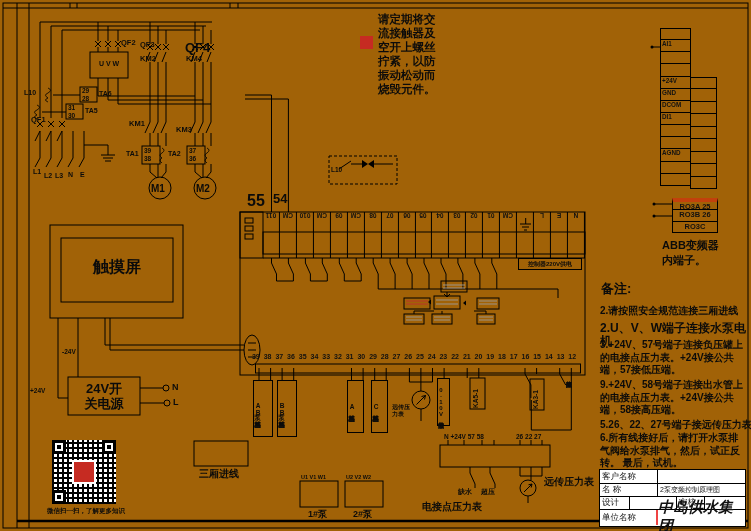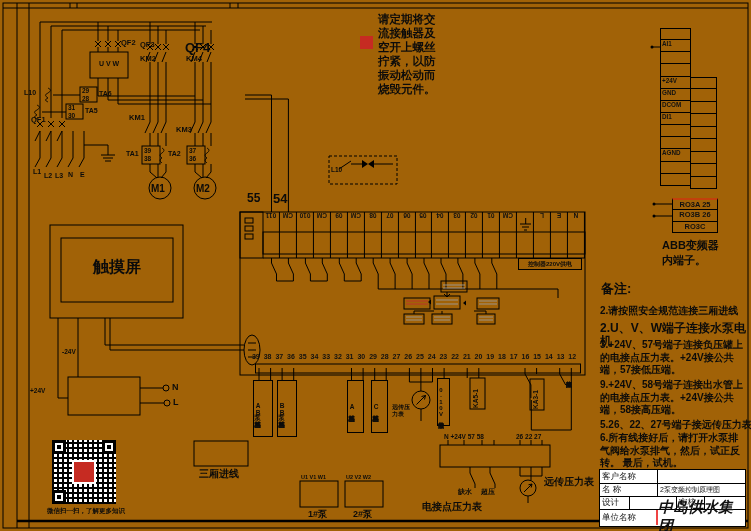--- a/index.html
+++ b/index.html
@@ -23,21 +23,21 @@
   .num-row{position:absolute;left:250px;top:353px;width:328px;display:flex;z-index:2}
   .num-row span{flex:1;text-align:center;font:bold 7px "Liberation Sans",sans-serif}
   .abb-col{position:absolute;z-index:2}
   .abb-col span{display:block;height:12.15px;line-height:11px;border:1px solid #000;border-top:none;
     box-sizing:border-box;font:bold 6.3px "Liberation Sans",sans-serif;padding-left:1px}
   .abb-col span:first-child{border-top:1px solid #000}
   .abb-r span{height:12.45px}
   .ro3{position:absolute;left:672px;top:198px;width:46px;z-index:2}
   .ro3 span{display:block;height:11.8px;line-height:11px;border:1px solid #000;border-top:none;
     box-sizing:border-box;font:bold 7.5px "Liberation Sans",sans-serif;text-align:center}
-  .ro3 span:first-child{border-top:2px solid #c2410c}
+  .ro3 span:first-child{border-top:4px solid #c2410c}
   .qr{position:absolute;left:52px;top:440px;width:64px;height:64px;z-index:2;background:
      repeating-linear-gradient(0deg,#000 0 2px,transparent 2px 5px),
      repeating-linear-gradient(90deg,#000 0 2px,#fff 2px 5px)}
   .finder{position:absolute;width:14px;height:14px;background:#fff;border:3px solid #000;box-sizing:border-box}
   .finder:after{content:"";position:absolute;left:2px;top:2px;width:4px;height:4px;background:#000}
   .qr-logo{position:absolute;left:20px;top:20px;width:24px;height:24px;background:#c62b22;border:2px solid #fff;box-sizing:border-box}
   .tb-cell{position:absolute;box-sizing:border-box;display:flex;align-items:center}
 </style>
 </head>
 <body>
@@ -267,42 +267,42 @@
 振动松动而
 烧毁元件。</div>
 <div class="L" style="left:360px;top:36px;width:13px;height:13px;background:#c62b22"></div>
 
 <div class="L" style="left:31px;top:116px;font-size:7.5px">QF1</div>
 <div class="L" style="left:121px;top:39px;font-size:7.5px">QF2</div>
 <div class="L" style="left:140px;top:41px;font-size:7.5px">QF3</div>
 <div class="L" style="left:185px;top:41px;font-size:13px">QF4</div>
 <div class="L" style="left:140px;top:55px;font-size:7.5px">KM2</div>
 <div class="L" style="left:186px;top:55px;font-size:7.5px">KM4</div>
-<div class="L" style="left:129px;top:114px;font-size:7.5px">KM1</div>
+<div class="L" style="left:129px;top:120px;font-size:7.5px">KM1</div>
 <div class="L" style="left:176px;top:126px;font-size:7.5px">KM3</div>
 <div class="L" style="left:93px;top:60px;width:32px;text-align:center;font-size:7px">U V W</div>
 <div class="L" style="left:24px;top:89px;font-size:7px">L10</div>
 <div class="L" style="left:82px;top:87px;font-size:6.5px;line-height:7.5px"><span>29</span><br><span>28</span></div>
 <div class="L" style="left:99px;top:90px;font-size:7px">TA6</div>
 <div class="L" style="left:68px;top:104px;font-size:6.5px;line-height:7.5px"><span>31</span><br><span>30</span></div>
 <div class="L" style="left:85px;top:107px;font-size:7px">TA5</div>
 <div class="L" style="left:126px;top:150px;font-size:7px">TA1</div>
 <div class="L" style="left:144px;top:147px;font-size:6.5px;line-height:8px"><span>39</span><br><span>38</span></div>
 <div class="L" style="left:168px;top:150px;font-size:7px">TA2</div>
 <div class="L" style="left:189px;top:147px;font-size:6.5px;line-height:8px"><span>37</span><br><span>36</span></div>
 <div class="L" style="left:33px;top:168px;font-size:7px">L1</div>
 <div class="L" style="left:44px;top:172px;font-size:7px">L2</div>
 <div class="L" style="left:55px;top:172px;font-size:7px">L3</div>
 <div class="L" style="left:68px;top:171px;font-size:7px">N</div>
 <div class="L" style="left:80px;top:171px;font-size:7px">E</div>
 <div class="L" style="left:151px;top:183px;font-size:10px">M1</div>
 <div class="L" style="left:196px;top:183px;font-size:10px">M2</div>
 <div class="L" style="left:331px;top:166px;font-size:6.5px">L10</div>
 
-<div class="L" style="left:247px;top:192px;font-size:12px">55</div>
+<div class="L" style="left:247px;top:192px;font-size:16px">55</div>
 <div class="L" style="left:273px;top:192px;font-size:13px">54</div>
 <div class="term-row">
       <span>011</span>
       <span>CM</span>
       <span>010</span>
       <span>CM</span>
       <span>09</span>
       <span>CM</span>
       <span>08</span>
       <span>07</span>
@@ -346,20 +346,22 @@
       <span>16</span>
       <span>15</span>
       <span>14</span>
       <span>13</span>
       <span>12</span>
     </div>
 
 <div class="L" style="left:61px;top:258px;width:112px;text-align:center;font-size:16px">触摸屏</div>
 <div class="L" style="left:62px;top:348px;font-size:6.5px">-24V</div>
 <div class="L" style="left:30px;top:387px;font-size:6.5px">+24V</div>
+<div class="L" style="left:72px;top:381px;width:64px;text-align:center;font-size:13px;line-height:15px">24V开
+关电源</div>
 <div class="L" style="left:172px;top:382px;font-size:9px">N</div>
 <div class="L" style="left:173px;top:397px;font-size:9px">L</div>
 
 <div class="abb-col" style="left:660px;top:28px;width:31px">
       <span></span>
       <span>AI1</span>
       <span></span>
       <span></span>
       <span>+24V</span>
       <span>GND</span>

